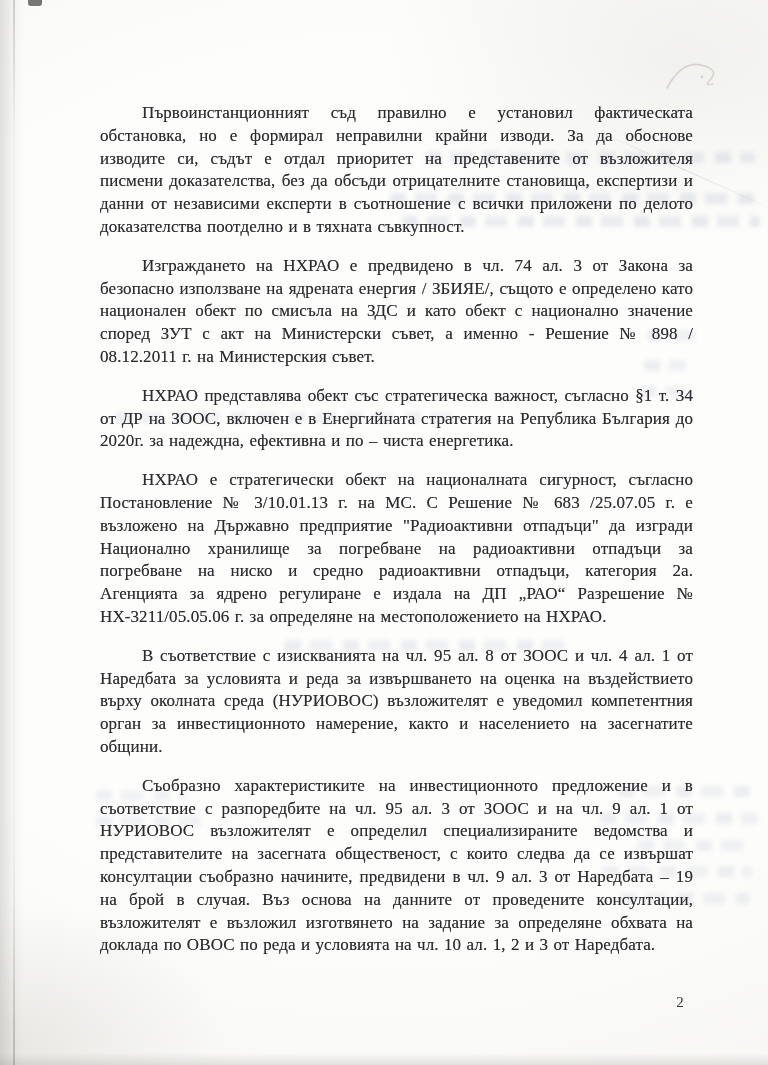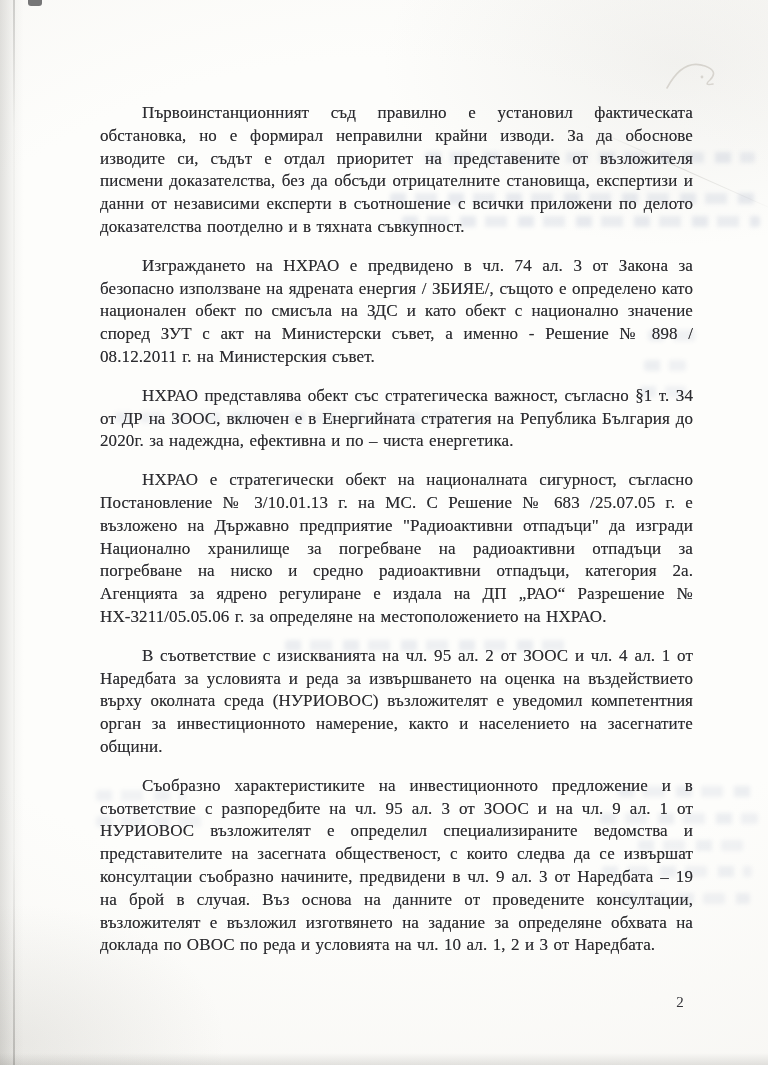--- a/index.html
+++ b/index.html
@@ -135,19 +135,19 @@
   <div class="smudge" style="left:602px; top:866px; width:150px; opacity:0.22;"></div>
   <div class="smudge" style="left:96px; top:790px; width:90px; opacity:0.20;"></div>
   <div class="smudge" style="left:96px; top:816px; width:110px; opacity:0.20;"></div>
   <div class="smudge" style="left:620px; top:893px; width:130px; opacity:0.22;"></div>
 
   <div class="text-block">
     <p>Първоинстанционният съд правилно е установил фактическата обстановка, но е формирал неправилни крайни изводи. За да обоснове изводите си, съдът е отдал приоритет на представените от възложителя писмени доказателства, без да обсъди отрицателните становища, експертизи и данни от независими експерти в съотношение с всички приложени по делото доказателства поотделно и в тяхната съвкупност.</p>
     <p>Изграждането на НХРАО е предвидено в чл. 74 ал. 3 от Закона за безопасно използване на ядрената енергия / ЗБИЯЕ/, същото е определено като национален обект по смисъла на ЗДС и като обект с национално значение според ЗУТ с акт на Министерски съвет, а именно - Решение № 898 / 08.12.2011 г. на Министерския съвет.</p>
     <p>НХРАО представлява обект със стратегическа важност, съгласно §1 т. 34 от ДР на ЗООС, включен е в Енергийната стратегия на Република България до 2020г. за надеждна, ефективна и по – чиста енергетика.</p>
     <p>НХРАО е стратегически обект на националната сигурност, съгласно Постановление № 3/10.01.13 г. на МС. С Решение № 683 /25.07.05 г. е възложено на Държавно предприятие "Радиоактивни отпадъци" да изгради Национално хранилище за погребване на радиоактивни отпадъци за погребване на ниско и средно радиоактивни отпадъци, категория 2а. Агенцията за ядрено регулиране е издала на ДП „РАО“  Разрешение № НХ-3211/05.05.06 г. за определяне на местоположението на НХРАО.</p>
-    <p>В съответствие с изискванията на чл. 95 ал. 2 от ЗООС и чл. 4 ал. 1 от Наредбата за условията и реда за извършването на оценка на въздействието върху околната среда (НУРИОВОС) възложителят е уведомил компетентния орган за инвестиционното намерение, както и населението на засегнатите общини.</p>
+    <p>В съответствие с изискванията на чл. 95 ал. 8 от ЗООС и чл. 4 ал. 1 от Наредбата за условията и реда за извършването на оценка на въздействието върху околната среда (НУРИОВОС) възложителят е уведомил компетентния орган за инвестиционното намерение, както и населението на засегнатите общини.</p>
     <p>Съобразно характеристиките на инвестиционното предложение и в съответствие с разпоредбите на чл. 95 ал. 3 от ЗООС и на чл. 9 ал. 1 от НУРИОВОС възложителят е определил специализираните ведомства и представителите на засегната общественост, с които следва да се извършат консултации съобразно начините, предвидени в чл. 9 ал. 3 от Наредбата – 19 на брой в случая. Въз основа на данните от проведените консултации, възложителят е  възложил изготвянето на задание за определяне обхвата на доклада по ОВОС по реда и условията на чл. 10 ал. 1, 2 и 3 от Наредбата.</p>
   </div>
 
   <div class="page-number">2</div>
 
 </div>
 
 </body></html>

